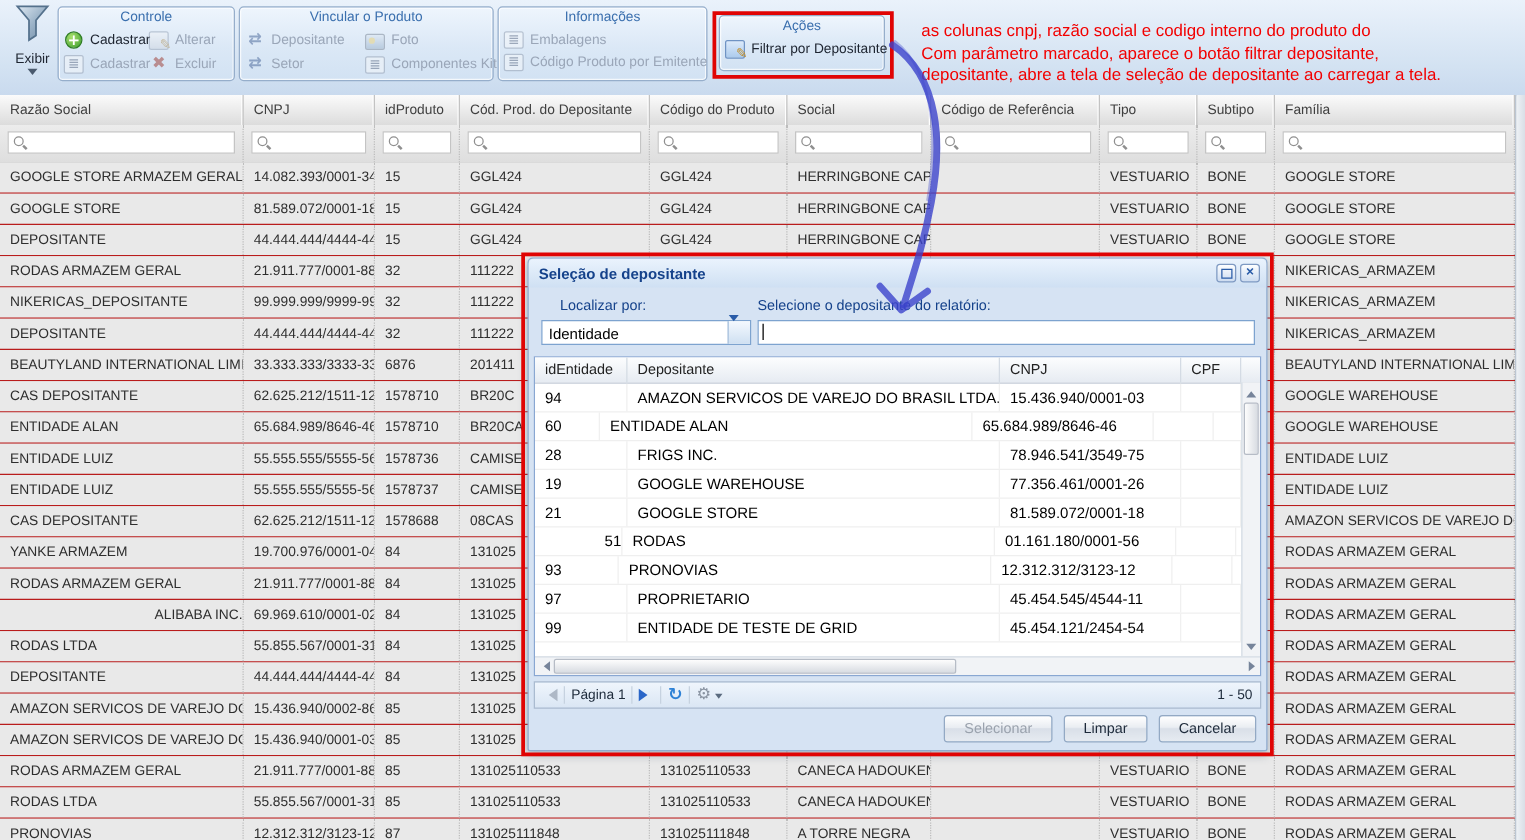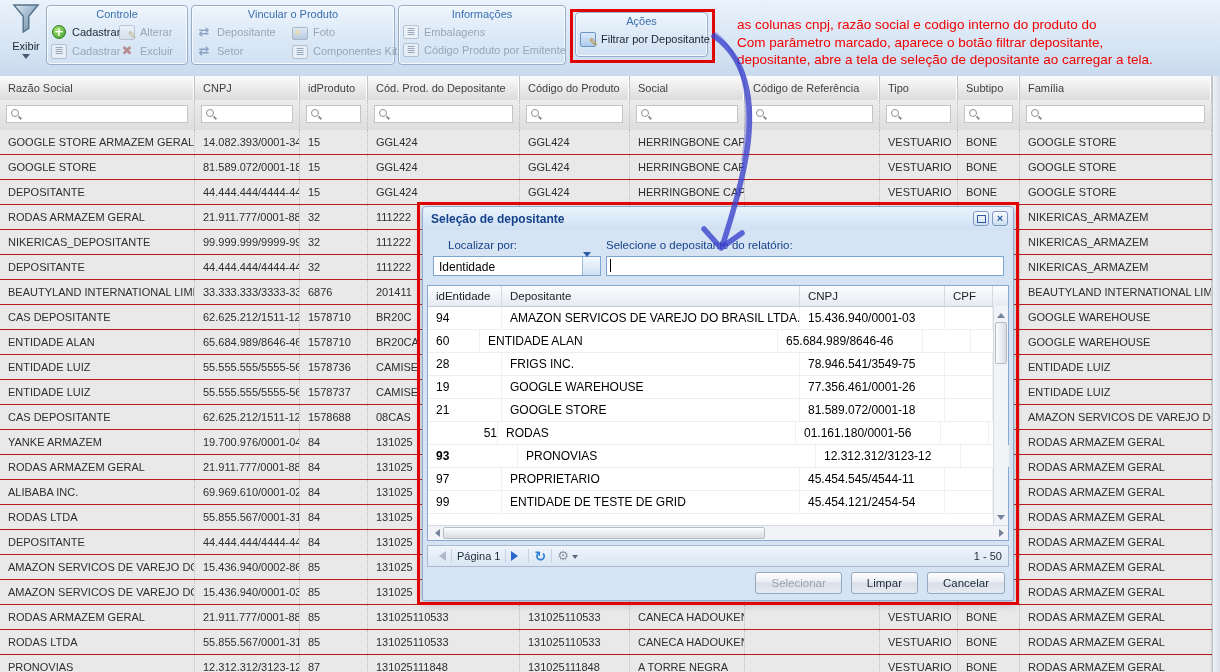--- a/index.html
+++ b/index.html
@@ -444,21 +444,21 @@
       <div class="tcell" style="width: 68px;">84</div>
       <div class="tcell" style="width: 152px;">131025</div>
       <div class="tcell" style="width: 110px;"></div>
       <div class="tcell" style="width: 115px;"></div>
       <div class="tcell" style="width: 135px;"></div>
       <div class="tcell" style="width: 78px;"></div>
       <div class="tcell" style="width: 62px;"></div>
       <div class="tcell" style="width: 192px;">RODAS ARMAZEM GERAL</div>
     </div>
     <div class="trow">
-      <div class="tcell" style="width: 195px;">ALIBABA INC.</div>
+      <div class="tcell" style="width: 195px; text-align: right;">ALIBABA INC.</div>
       <div class="tcell" style="width: 105px;">69.969.610/0001-02</div>
       <div class="tcell" style="width: 68px;">84</div>
       <div class="tcell" style="width: 152px;">131025</div>
       <div class="tcell" style="width: 110px;"></div>
       <div class="tcell" style="width: 115px;"></div>
       <div class="tcell" style="width: 135px;"></div>
       <div class="tcell" style="width: 78px;"></div>
       <div class="tcell" style="width: 62px;"></div>
       <div class="tcell" style="width: 192px;">RODAS ARMAZEM GERAL</div>
     </div>
@@ -609,21 +609,21 @@
           <div class="dcell" style="width: 145px;">81.589.072/0001-18</div>
           <div class="dcell" style="width: 48px;"></div>
         </div>
         <div class="drow">
           <div class="dcell" style="width: 70px; text-align: right;">51</div>
           <div class="dcell" style="width: 298px;">RODAS</div>
           <div class="dcell" style="width: 145px;">01.161.180/0001-56</div>
           <div class="dcell" style="width: 48px;"></div>
         </div>
         <div class="drow">
-          <div class="dcell" style="width: 90px; font-weight: bold;">93</div>
+          <div class="dcell" style="width: 67px;">93</div>
           <div class="dcell" style="width: 298px;">PRONOVIAS</div>
           <div class="dcell" style="width: 145px;">12.312.312/3123-12</div>
           <div class="dcell" style="width: 48px;"></div>
         </div>
         <div class="drow">
           <div class="dcell" style="width: 74px;">97</div>
           <div class="dcell" style="width: 298px;">PROPRIETARIO</div>
           <div class="dcell" style="width: 145px;">45.454.545/4544-11</div>
           <div class="dcell" style="width: 48px;"></div>
         </div>

